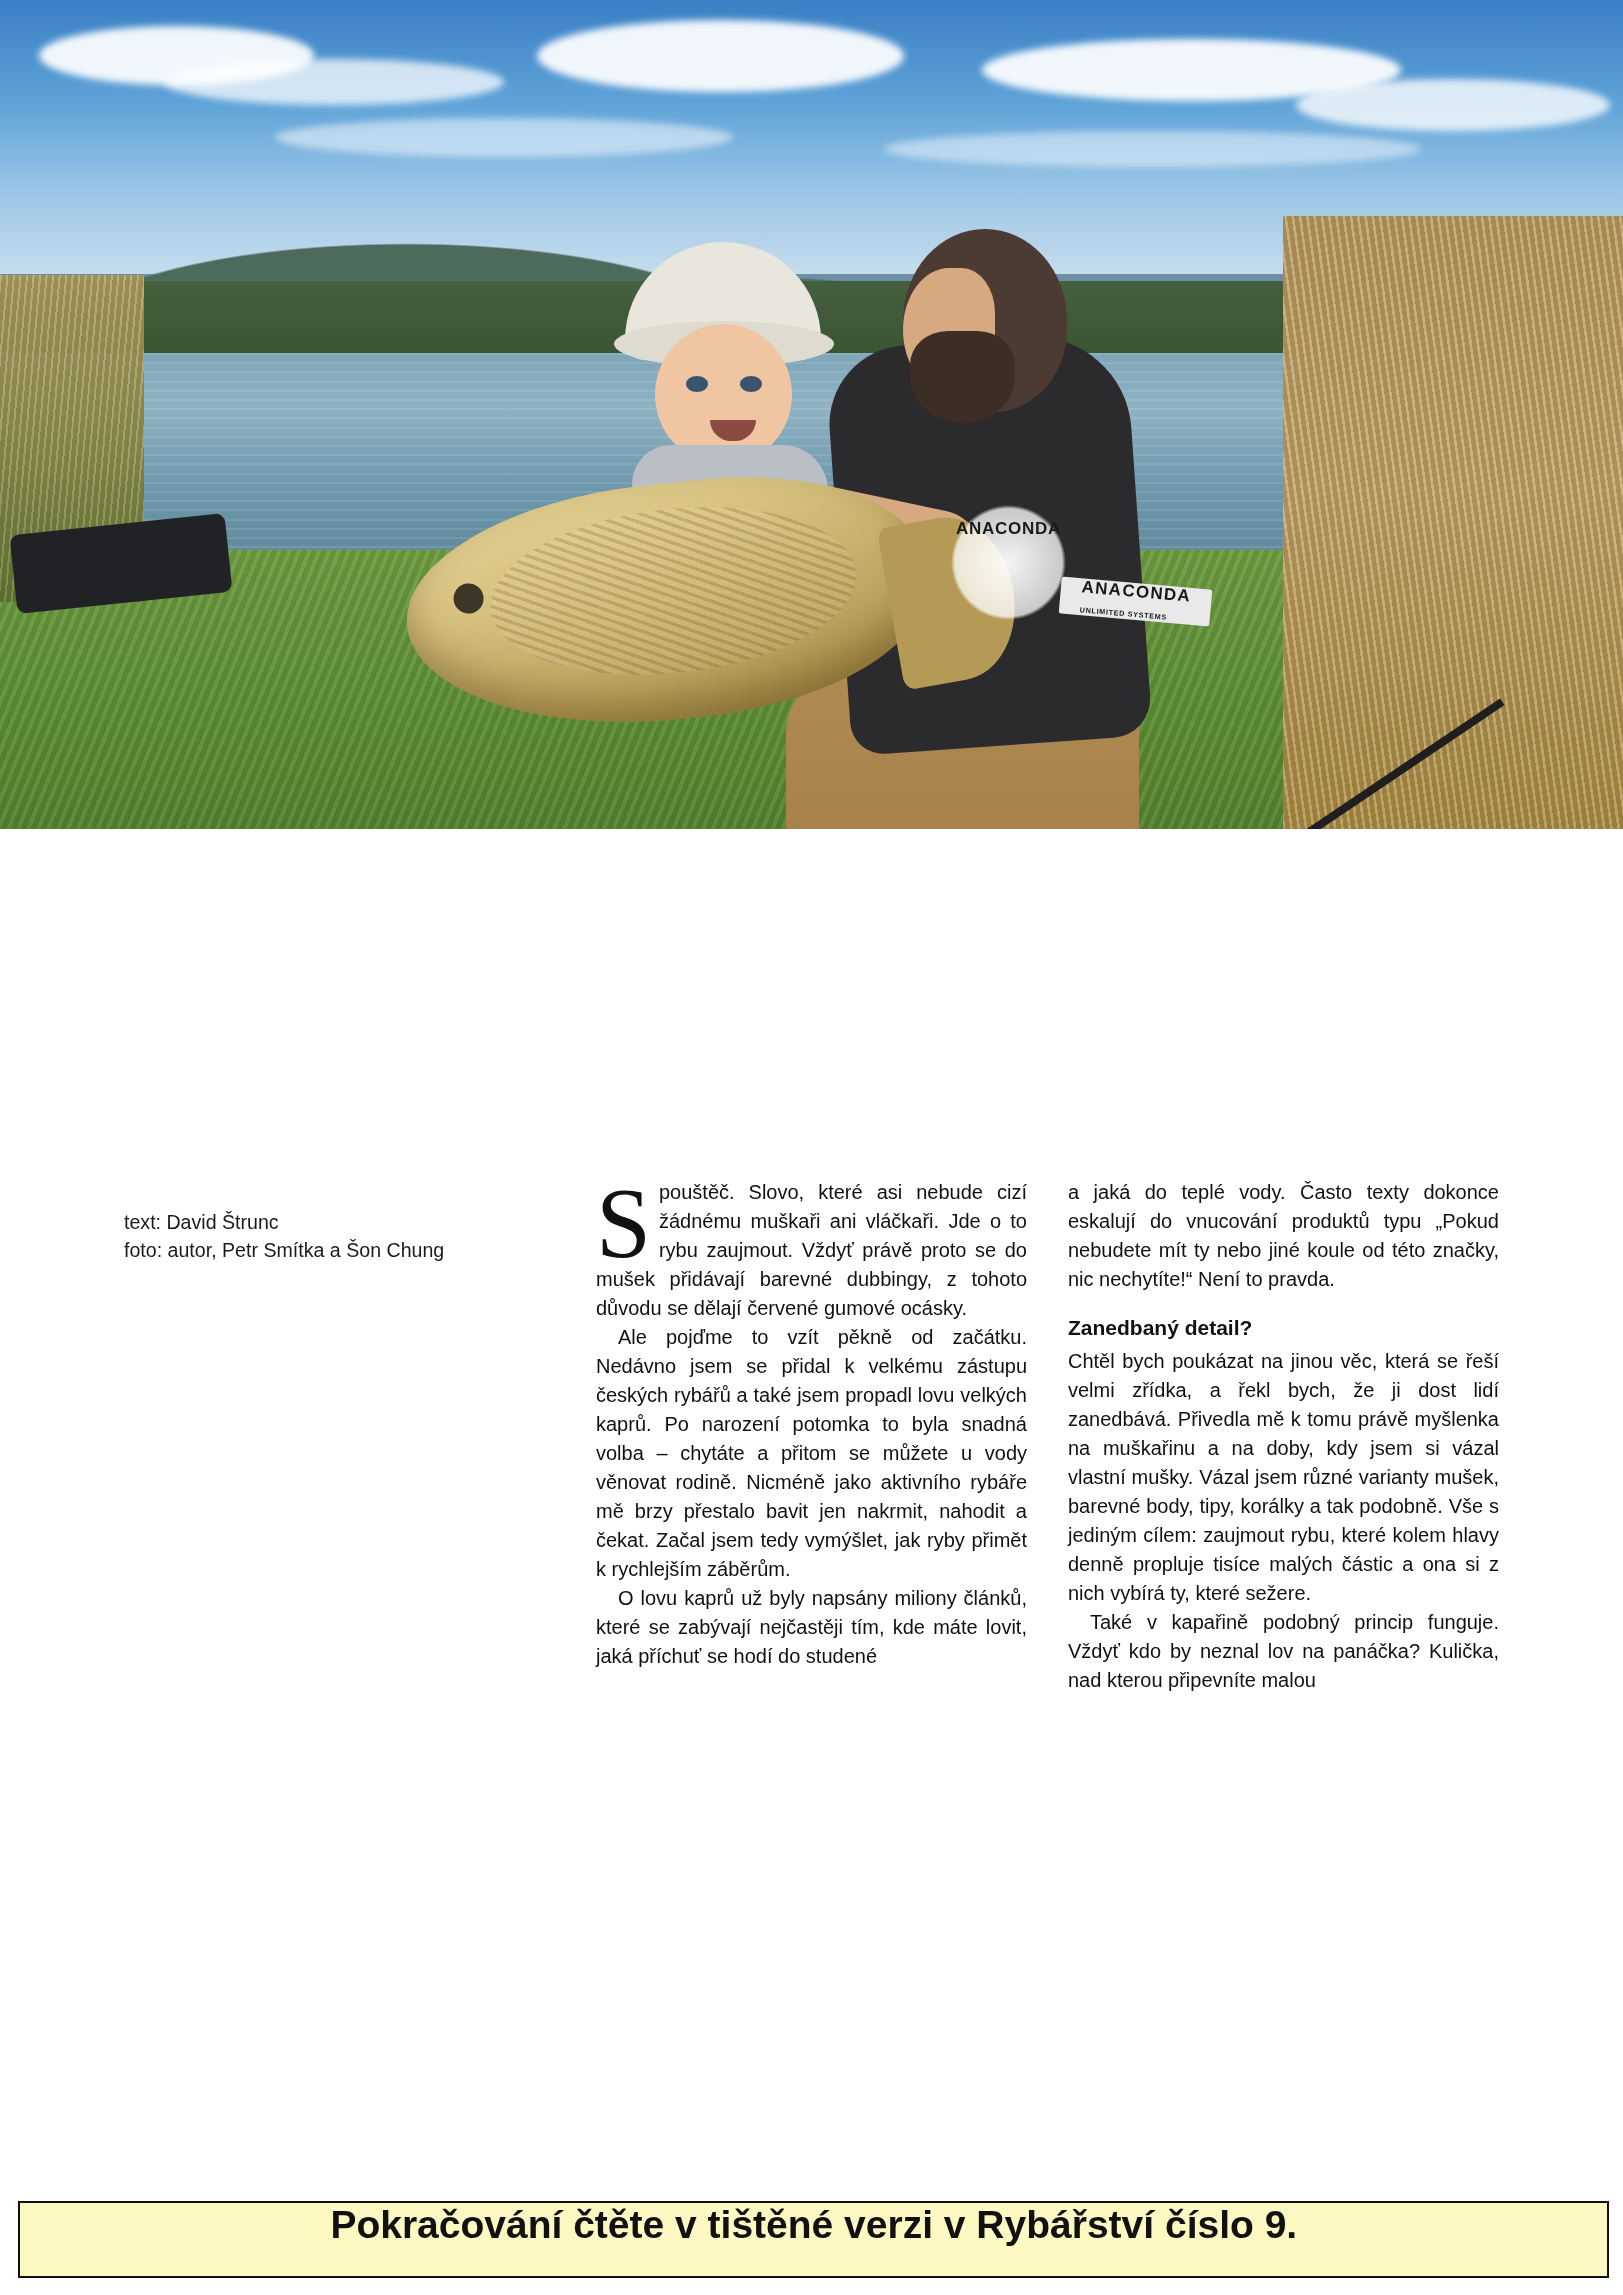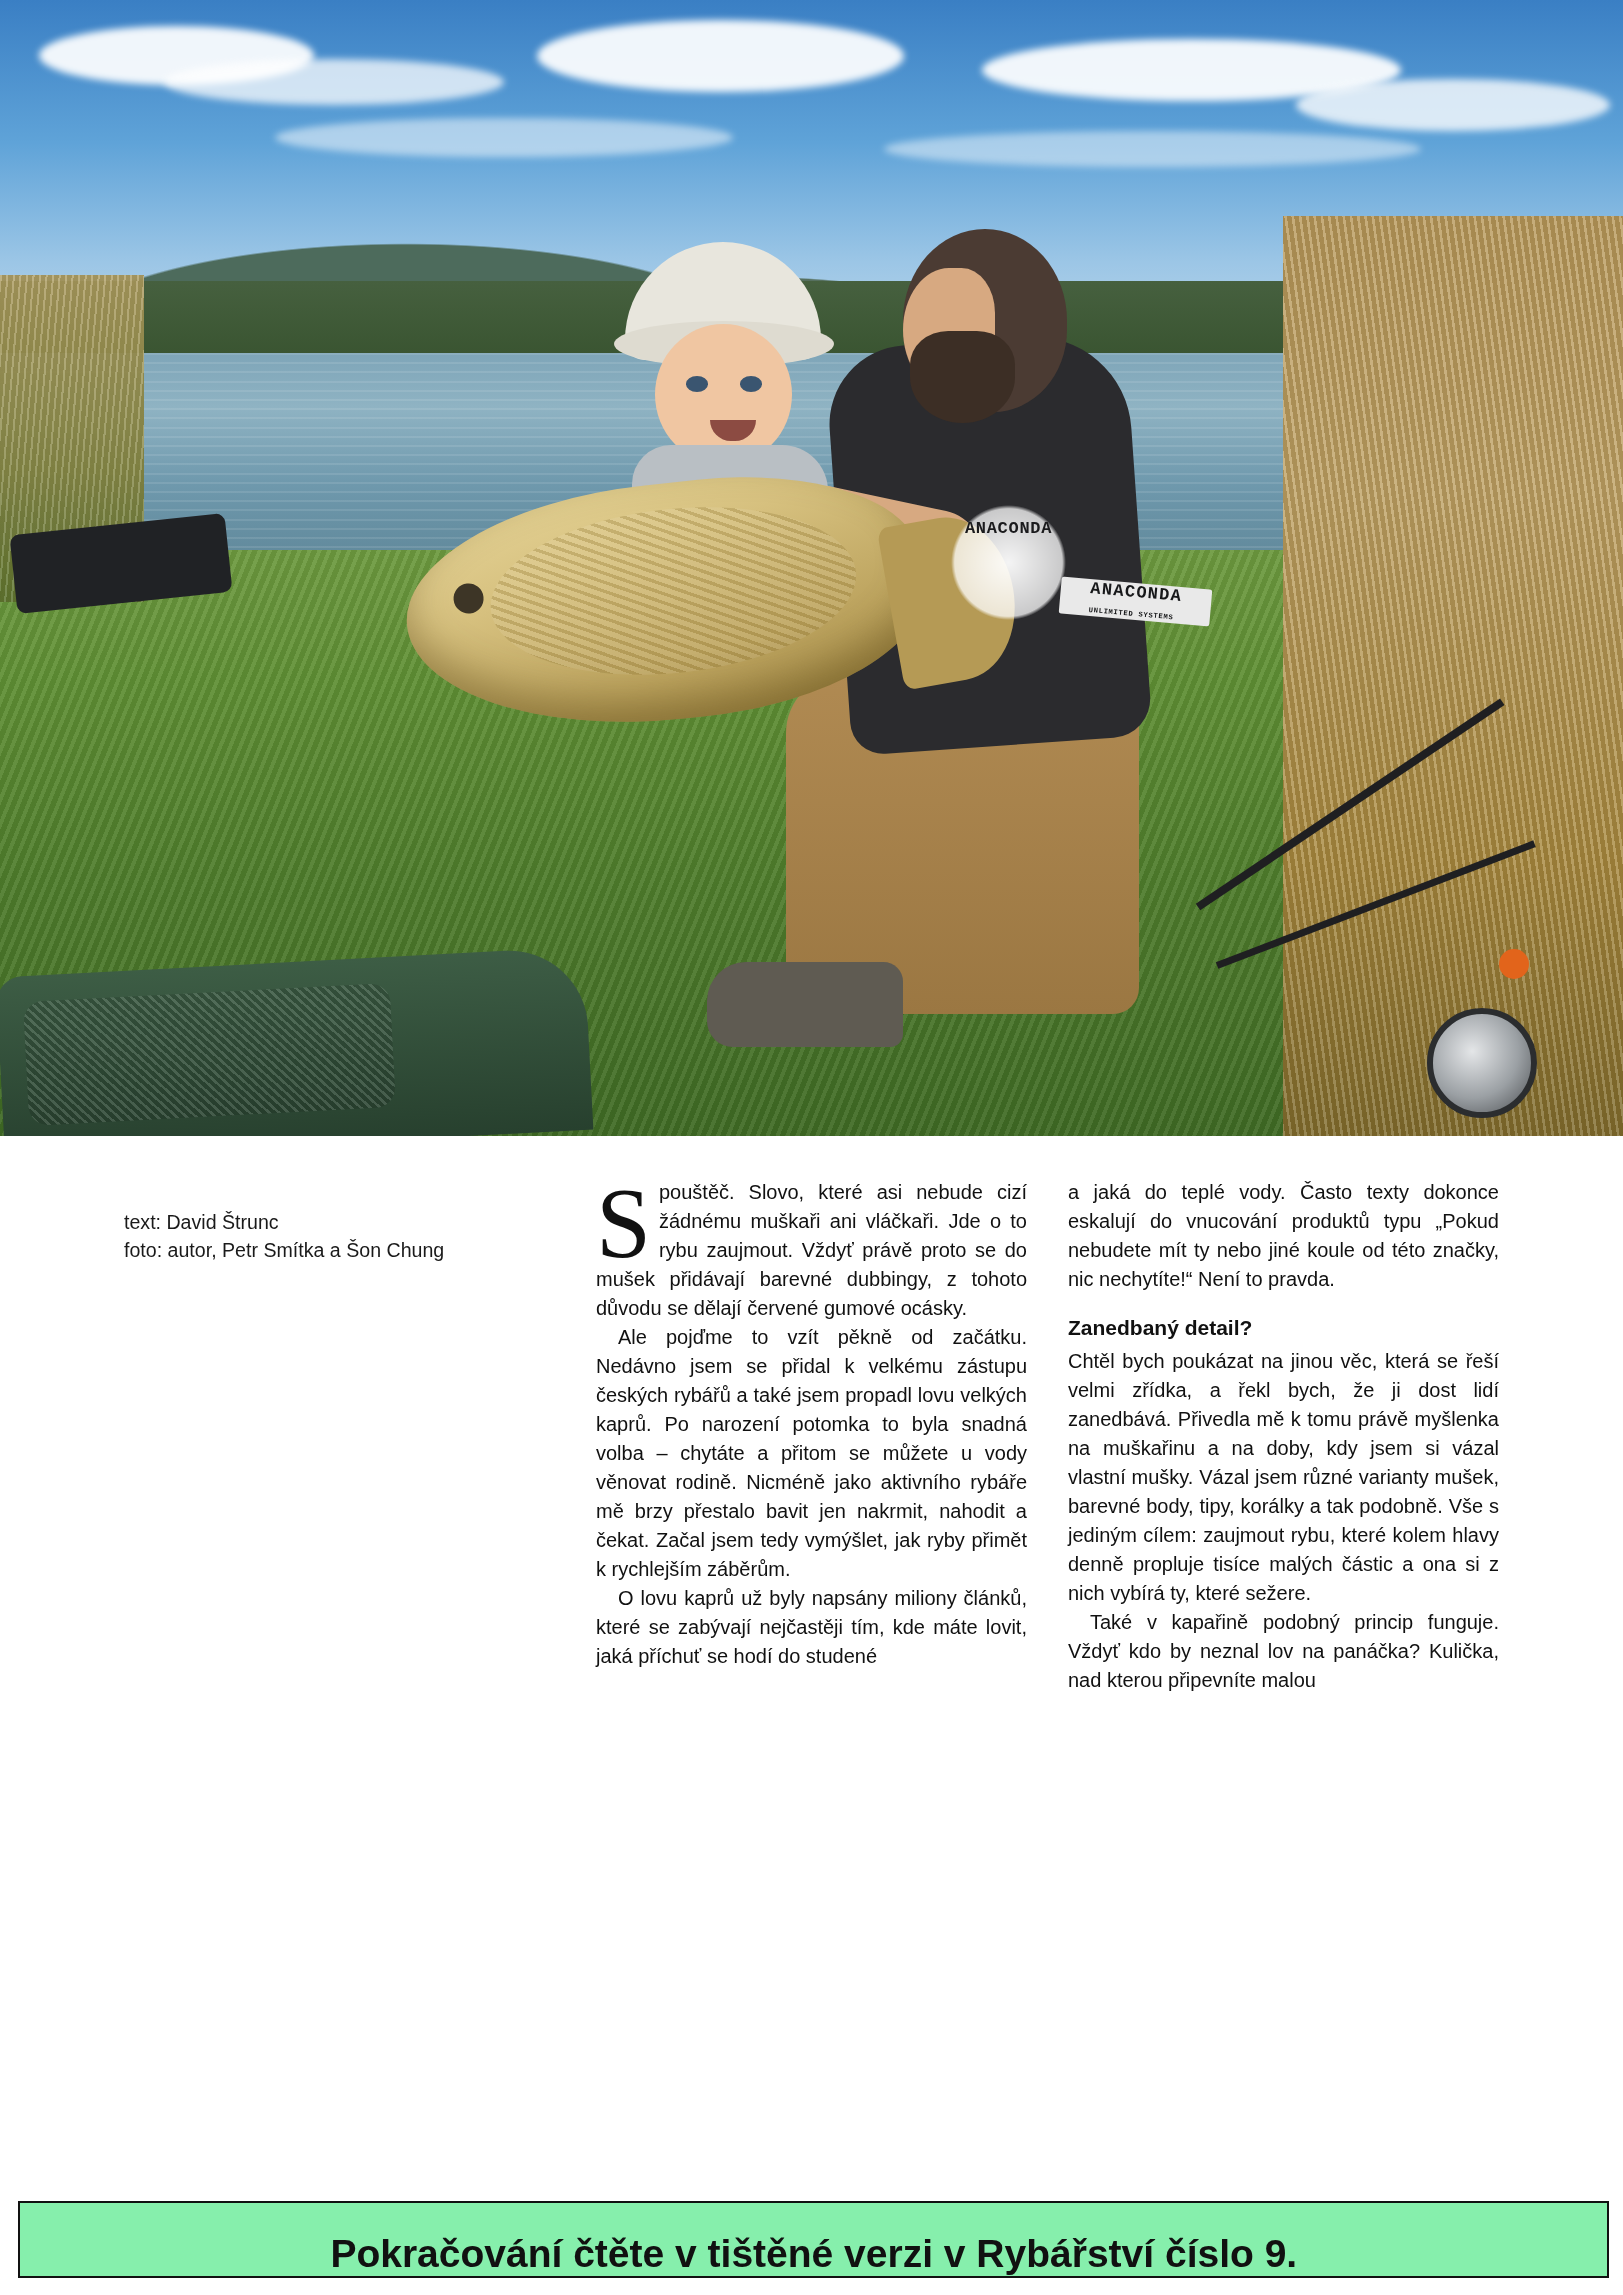--- a/index.html
+++ b/index.html
@@ -13,24 +13,23 @@
     font-family: "Liberation Sans", sans-serif;
     color: #1a1a1a;
     overflow: hidden;
     position: relative;
   }
 
   
   .photo {
     position: relative;
     width: 1623px;
-    height: 1136px;
+    height: 829px;
     overflow: hidden;
     background: #6c8fa5;
-    font-family: Liberation Mono, monospace;
   }
   .photo-sky {
     position: absolute;
     left: 0; top: 0; width: 100%; height: 33%;
     background: linear-gradient(#3a7fc4 0%, #5fa3d8 38%, #9cc6e6 70%, #c5dced 100%);
   }
   .cloud {
     position: absolute;
     background: rgba(255,255,255,0.92);
     border-radius: 50%;
@@ -319,23 +318,23 @@
 
   
   .footer {
     position: absolute;
     left: 18.3px;
     bottom: 18.3px;
     width: 1587px;
     height: 73px;
     border: 2.6px solid #111;
     display: flex;
-    align-items: flex-end;
+    align-items: flex-start;
     justify-content: center;
-    background: #86efac;
+    background: #fef9c3;
   }
   .footer-text {
     font-size: 39px;
     font-weight: 700;
     color: #111;
     letter-spacing: 0px;
   }
 </style>
 </head>
 <body>

